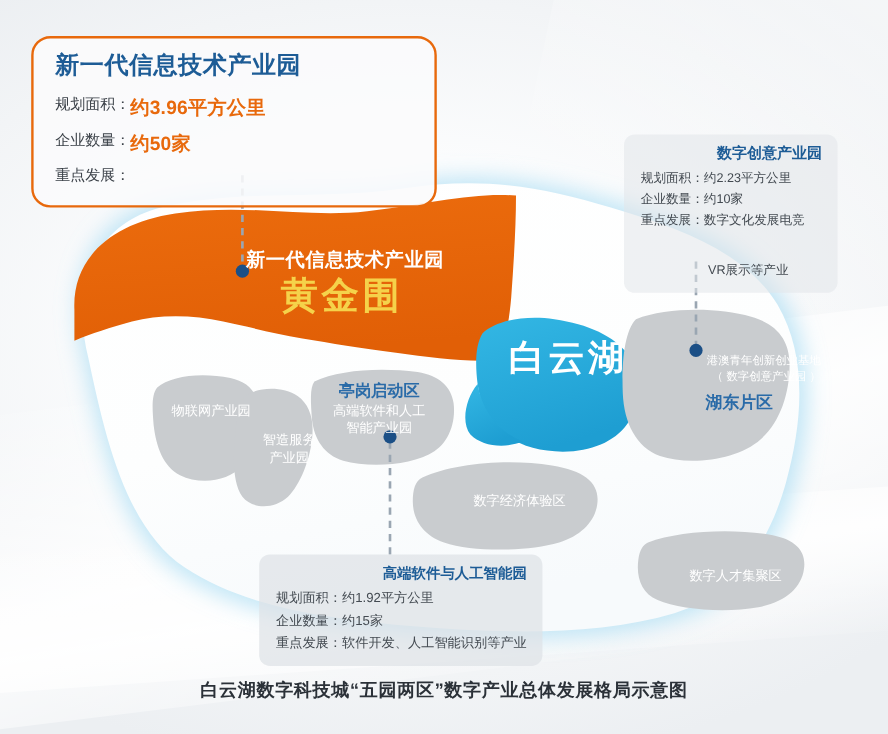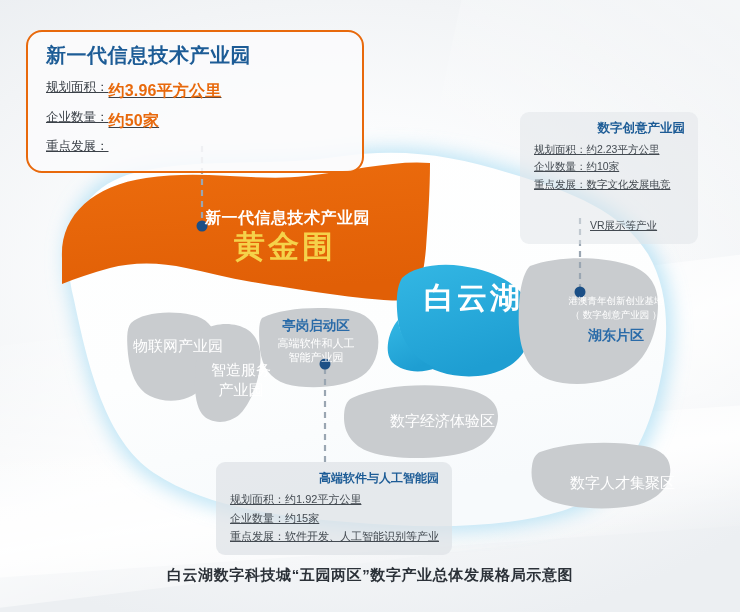--- a/index.html
+++ b/index.html
@@ -33,21 +33,21 @@
   .callout-orange{
     position:absolute;left:26px;top:30px;width:338px;
     border:2px solid #E8690C;border-radius:16px;
     background:rgba(250,251,252,0.88);
     padding:12px 16px 13px 18px;box-sizing:border-box;
   }
   .callout-orange .co-title{
     font-size:20px;font-weight:bold;color:#1D5C96;letter-spacing:.5px;
     margin-bottom:9px;line-height:1.15;
   }
-  .kv{font-size:12.5px;color:#3b4148;line-height:1.85;white-space:nowrap;text-decoration:underline;}
+  .kv{font-size:12.5px;color:#3b4148;line-height:1.85;white-space:nowrap;}
   .kv .k{color:#3b4148;}
   .kv .v-big{color:#E8690C;font-weight:bold;font-size:16px;letter-spacing:.2px;}
   .kv .v-or{color:#E8690C;font-weight:bold;font-size:13.5px;}
 
   
   .callout-gray{
     position:absolute;border-radius:9px;
     background:rgba(222,226,230,0.72);
     padding:9px 13px 10px 14px;box-sizing:border-box;
   }
@@ -62,31 +62,31 @@
   .cg-hs .cg-title{font-size:12px;}
   .cg-hs .kv{font-size:11px;}
 
   .row{display:flex;}
   .row .lbl{flex:0 0 auto;}
   .row .val{flex:1 1 auto;}
   .indent{padding-left:56px;margin-top:24px;}
 
   
   .maplbl{position:absolute;white-space:nowrap;pointer-events:none;}
-  .lbl-gray{color:#ffffff;font-size:15px;line-height:1.35;text-align:center;font-weight:500;}
+  .lbl-gray{color:#ffffff;font-size:11px;line-height:1.35;text-align:center;font-weight:500;}
 
   #lbl-iot{left:133px;top:336px;width:86px;}
   #lbl-smart{left:205px;top:360px;width:72px;}
   #lbl-ting{left:264px;top:318px;width:104px;text-align:center;}
   #lbl-ting .t1{font-size:13.5px;color:#2A6BA8;font-weight:bold;line-height:1.25;}
   #lbl-ting .t2{font-size:11px;color:#ffffff;line-height:1.3;margin-top:1px;}
   #lbl-econ{left:390px;top:411px;width:86px;}
   #lbl-talent{left:570px;top:473px;width:86px;}
   #lbl-lake-east{left:548px;top:294px;width:136px;text-align:center;}
-  #lbl-lake-east .t1{font-size:9.5px;color:#ffffff;line-height:1.45;}
+  #lbl-lake-east .t1{font-size:9.5px;color:#ffffff;line-height:1.45;text-align:right;}
   #lbl-lake-east .t2{font-size:14px;color:#2A6BA8;font-weight:bold;margin-top:5px;line-height:1.2;}
 
   #lbl-gold{left:205px;top:208px;width:230px;}
   #lbl-gold .g1{font-size:16px;font-weight:bold;color:#ffffff;line-height:1.2;letter-spacing:.5px;}
   #lbl-gold .g2{font-size:31px;font-weight:bold;color:#F5D24A;line-height:1.15;margin-top:2px;letter-spacing:3px;text-align:center;width:160px;}
   #lbl-baiyun{left:424px;top:278px;font-size:30px;font-weight:bold;color:#ffffff;letter-spacing:3px;}
 
   
   #caption{
     position:absolute;left:0;top:566px;width:740px;text-align:center;

